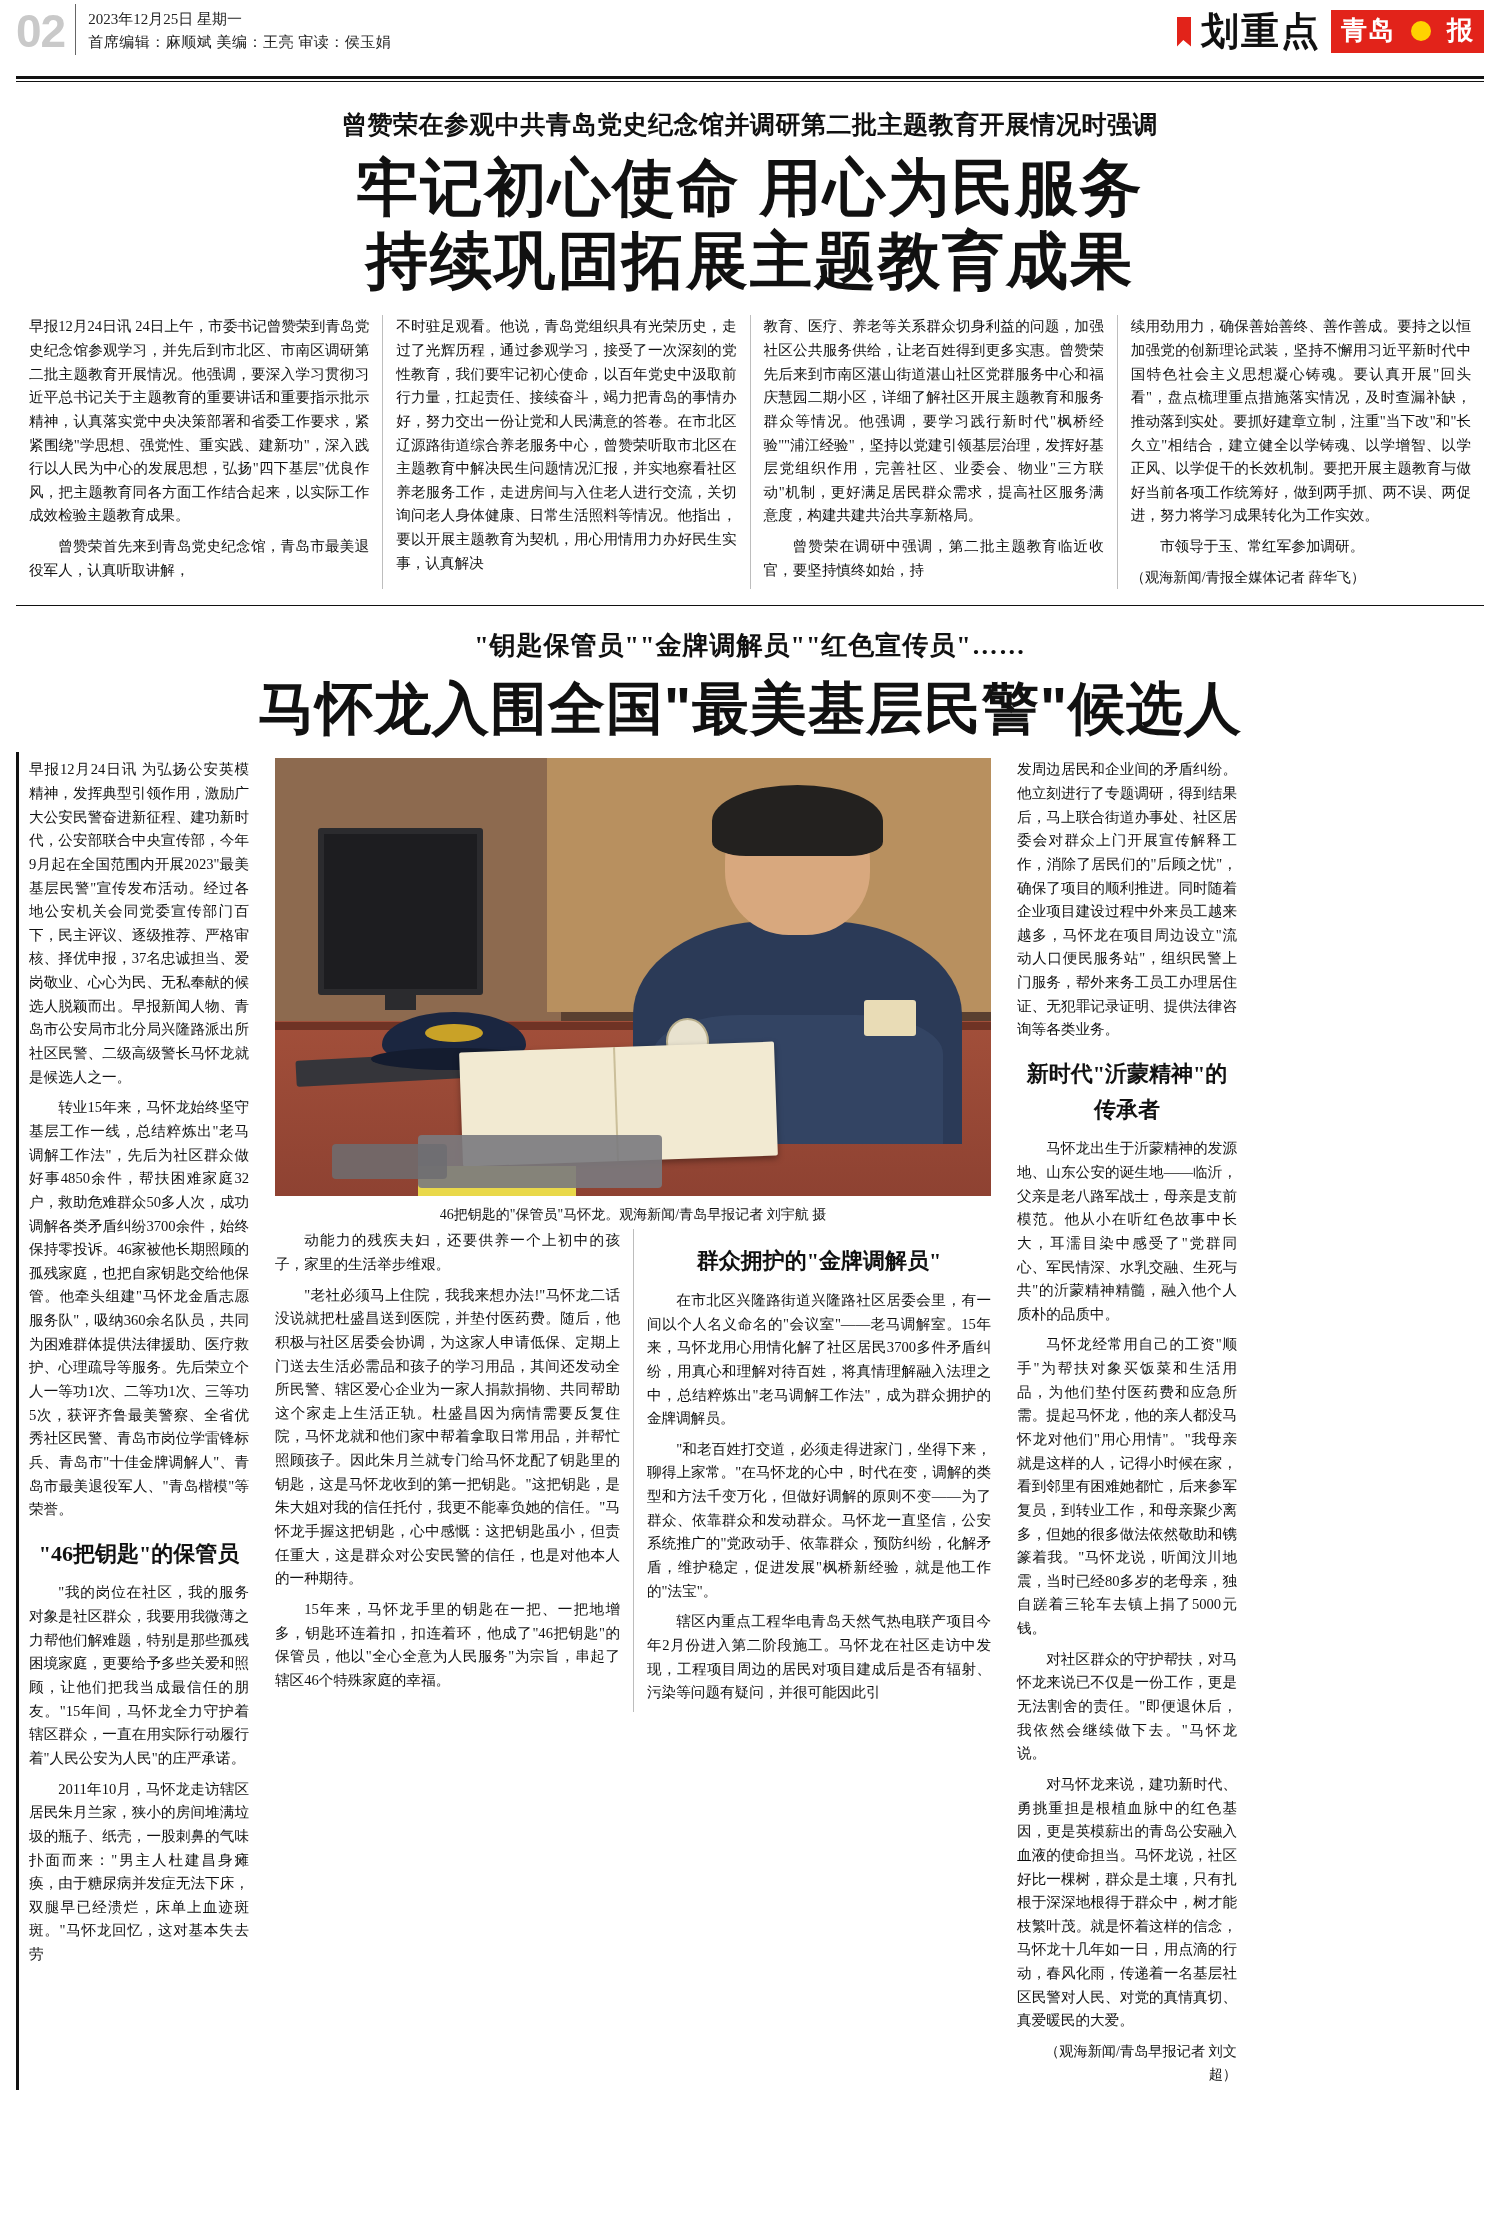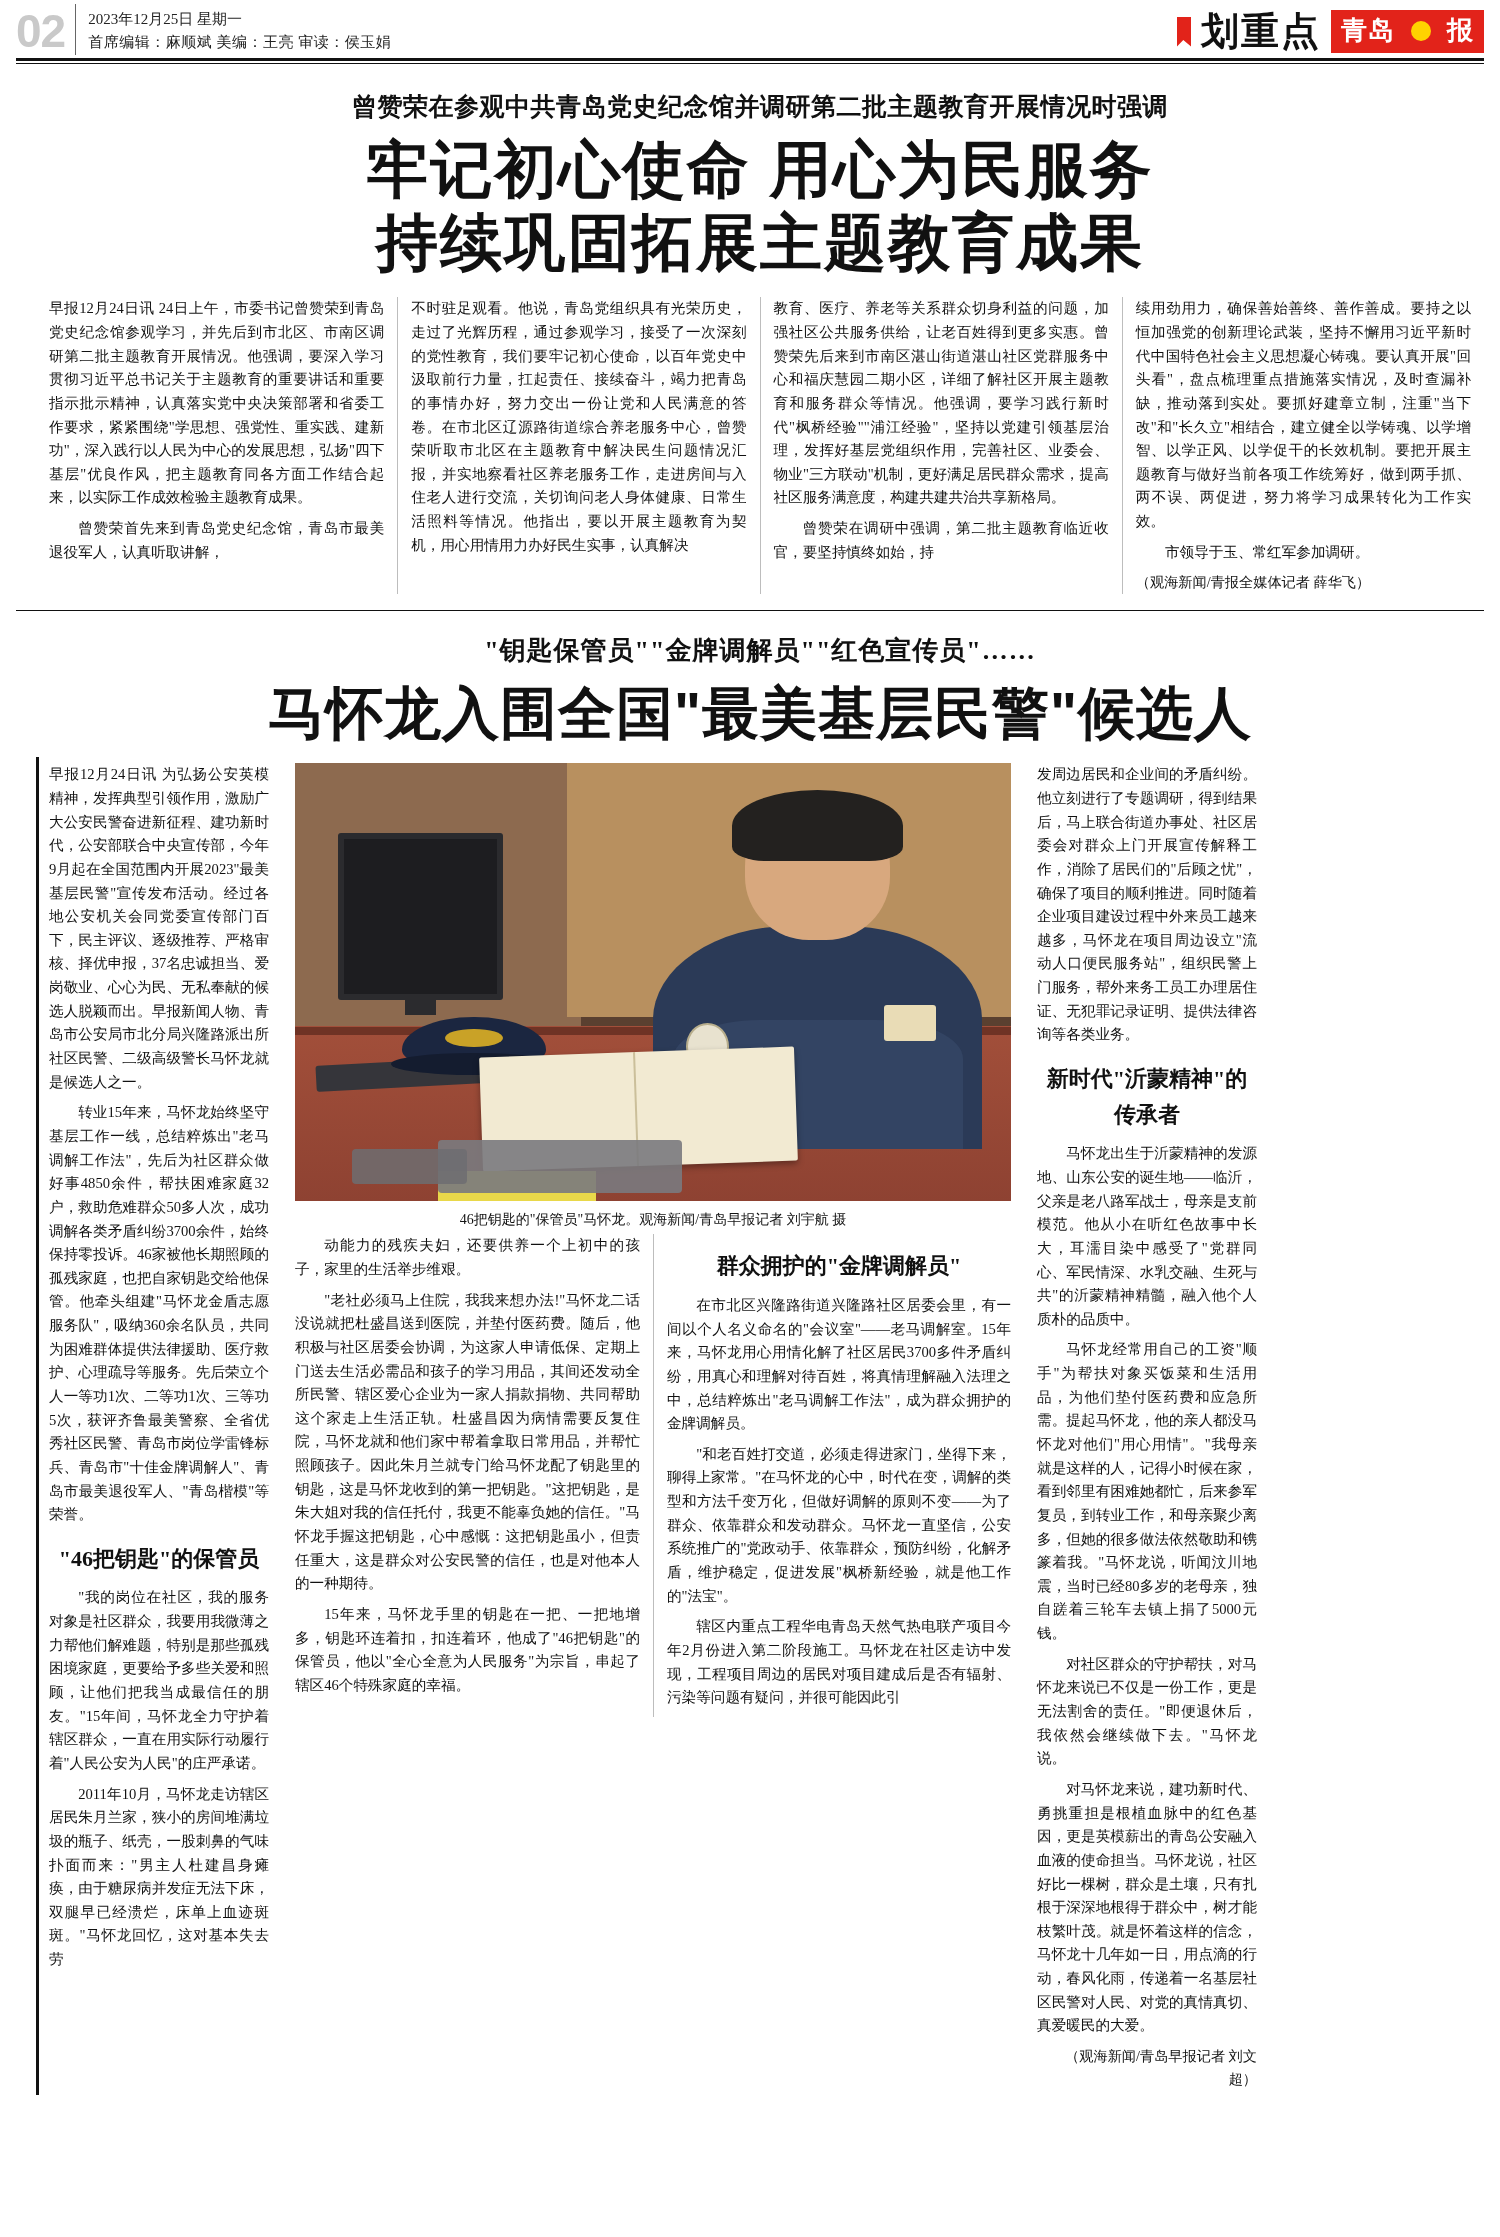--- a/index.html
+++ b/index.html
@@ -9,21 +9,21 @@
     height: 2237px;
     background: #ffffff;
     font-family: "Liberation Serif", "DejaVu Serif", serif;
     color: #111;
     position: relative;
     overflow: hidden;
   }
 
   
   .masthead {
-    height: 58px;
+    height: 76px;
     display: flex;
     align-items: flex-start;
     padding: 4px 16px 0 16px;
     position: relative;
   }
   .page-num {
     font-family: "Liberation Sans", sans-serif;
     font-size: 46px;
     font-weight: bold;
     color: #c9c9c9;
@@ -74,21 +74,21 @@
     display: inline-block;
     width: 20px; height: 20px;
     border-radius: 50%;
     background: #ffd200;
     margin: 0 1px;
   }
   .rule-thick { height: 3px; background: #111; margin: 0 16px; }
   .rule-thin { height: 1px; background: #111; margin: 2px 16px 0 16px; }
 
   
-  .page-body { padding: 0 16px; margin-left: 20px; }
+  .page-body { padding: 0 16px; }
 
   
   .s1-kicker {
     text-align: center;
     font-size: 25px;
     font-weight: bold;
     margin: 26px 0 6px 0;
     letter-spacing: 0.5px;
   }
   .s1-head {

